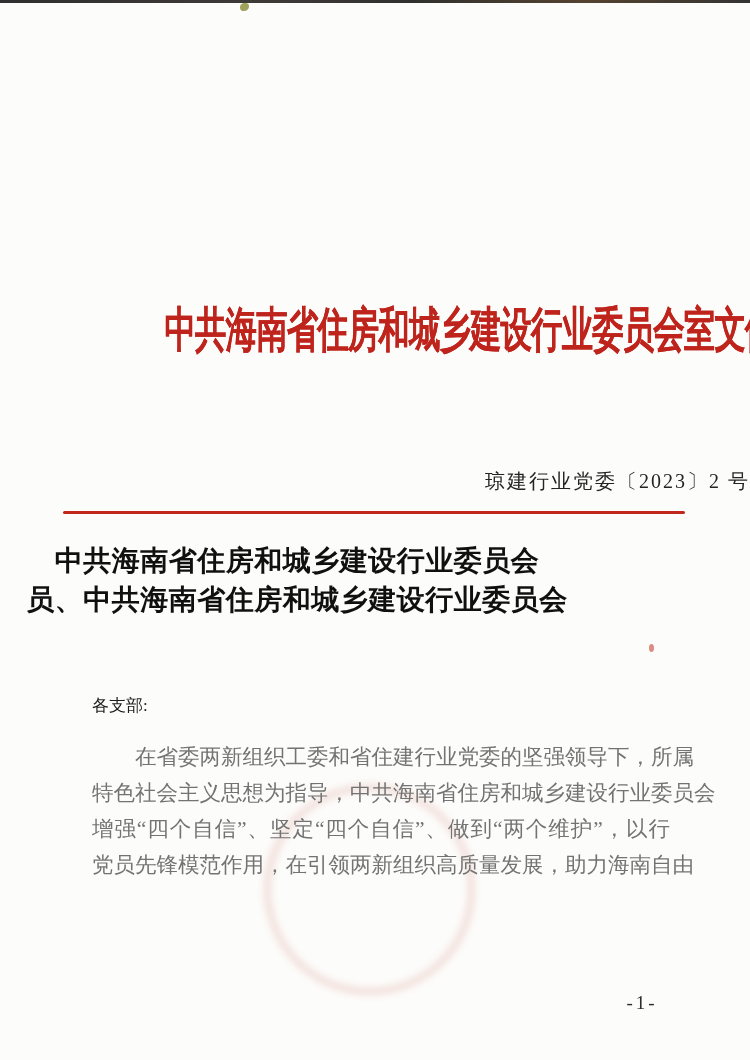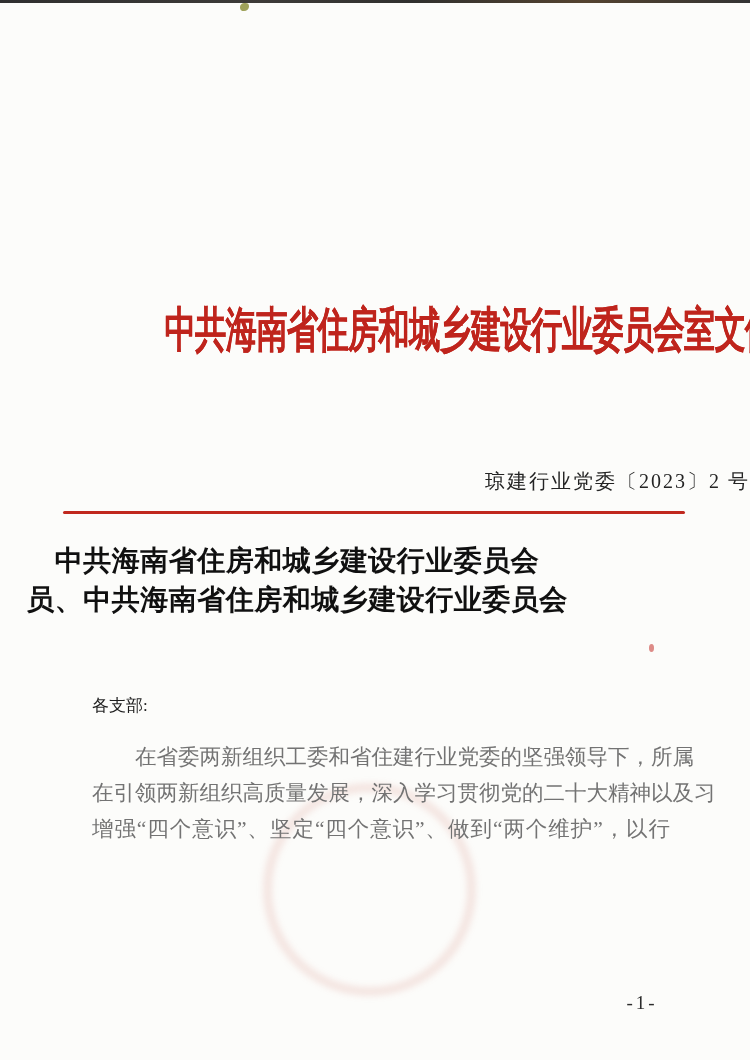--- a/index.html
+++ b/index.html
@@ -155,19 +155,20 @@
 
   <div class="doc-title">
     <div>中共海南省住房和城乡建设行业委员会</div>
     <div>员、中共海南省住房和城乡建设行业委员会</div>
   </div>
 
   <div class="salutation">各支部:</div>
 
   <div class="body-block">
     <div class="body-line indent">在省委两新组织工委和省住建行业党委的坚强领导下，所属</div>
-    <div class="body-line">在引领两新组织高质量发展，深入学习贯彻党的二十大精神以及习</div>
-    <div class="body-line">增强“四个意识”、坚定“四个意识”、做到“两个维护”，以行</div>
+    <div class="body-line">特色社会主义思想为指导，中共海南省住房和城乡建设行业委员会</div>
+    <div class="body-line">增强“四个自信”、坚定“四个自信”、做到“两个维护”，以行</div>
+    <div class="body-line">党员先锋模范作用，在引领两新组织高质量发展，助力海南自由</div>
   </div>
 
   <div class="page-number">-1-</div>
 
 </div>
 
 </body></html>

